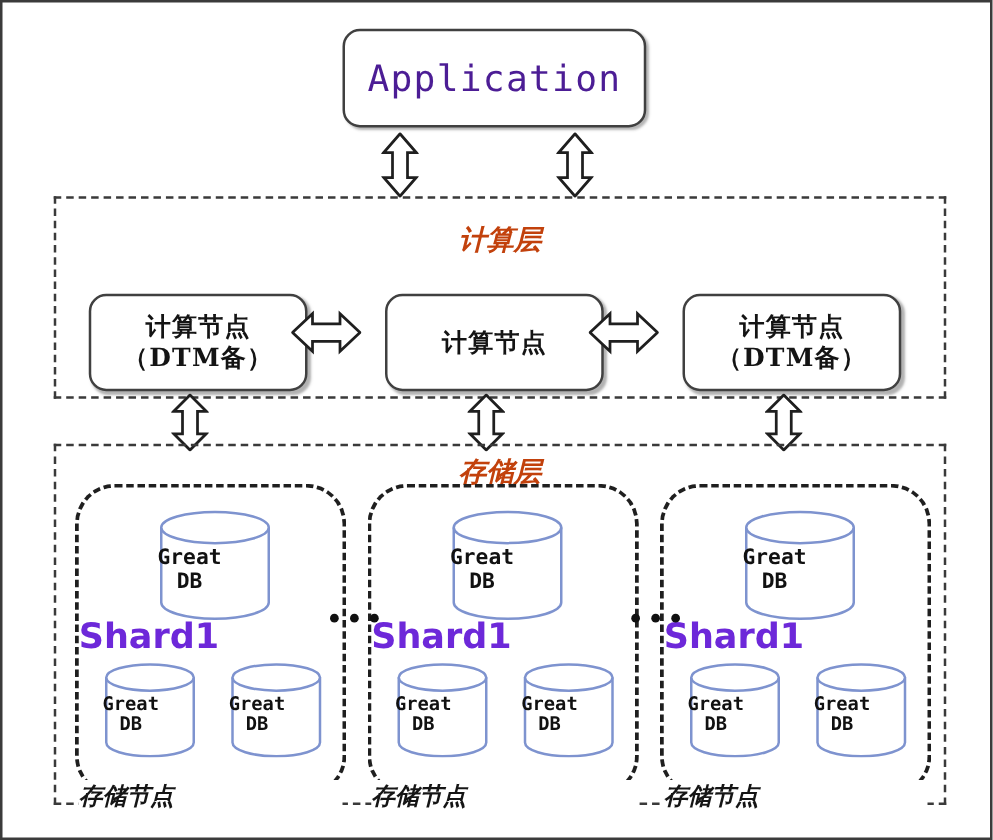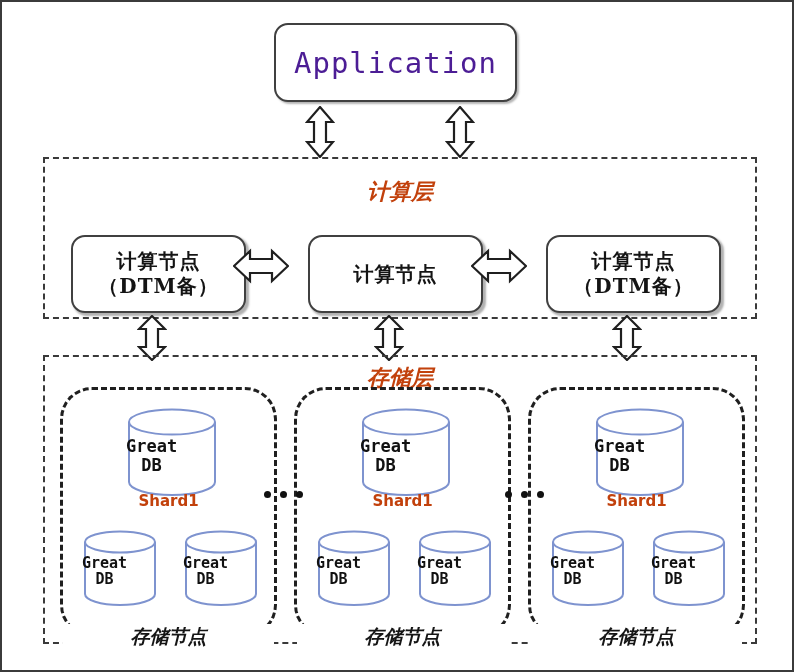--- a/index.html
+++ b/index.html
@@ -113,39 +113,38 @@
   }
   .snode-0 { left: 15px; }
   .snode-1 { left: 249px; }
   .snode-2 { left: 483px; }
 
   .snode-title {
     position: absolute;
     left: 0;
     width: 100%;
     bottom: -16px;
-    text-align: center;
     font-family: "DejaVu Serif", "Liberation Serif", serif;
     font-style: italic;
     font-weight: bold;
     font-size: 19px;
     color: #151515;
     background: #ffffff;
   }
 
   .shard-label {
     position: absolute;
     left: 0;
     width: 100%;
     top: 102px;
-    text-align: center;
+    text-align: left;
     font-family: "DejaVu Sans", "Liberation Sans", sans-serif;
     font-weight: bold;
-    font-size: 15px;
-    color: #c2410c;
+    font-size: 28px;
+    color: #6d28d9;
   }
 
   
   .cyl {
     position: absolute;
     display: flex;
     flex-direction: column;
     align-items: flex-start;
     justify-content: center;
   }

